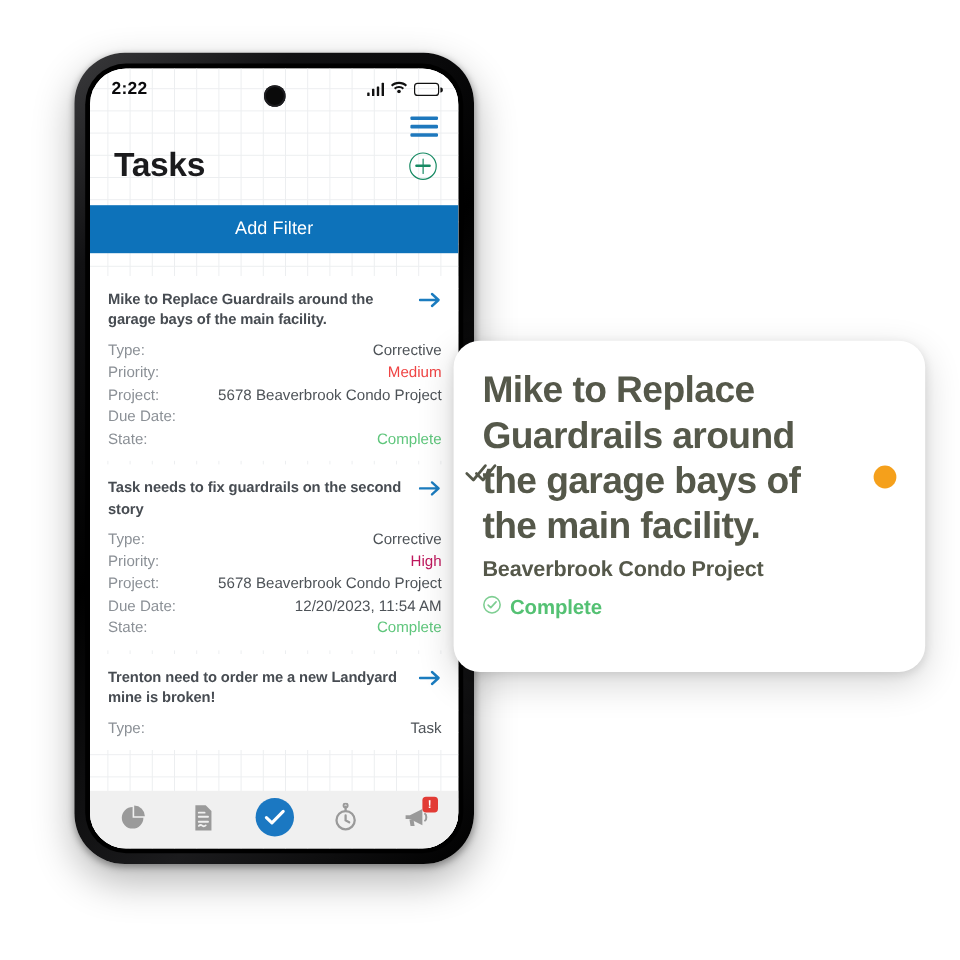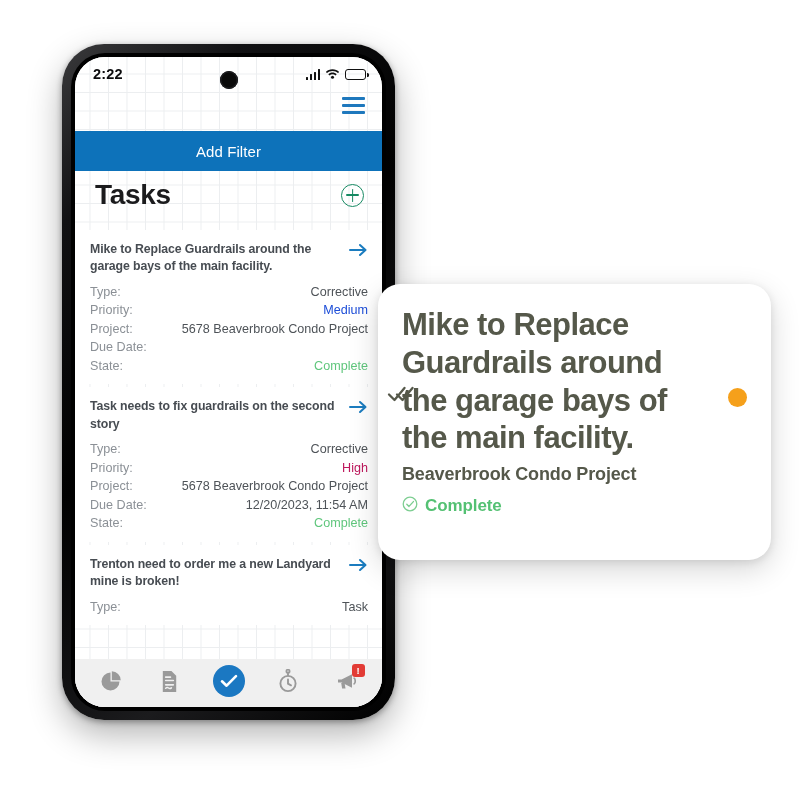--- a/index.html
+++ b/index.html
@@ -283,21 +283,21 @@
   }
   .field-label {
     color: #8b9096;
     flex: 0 0 auto;
   }
   .field-value {
     color: #4e5358;
     text-align: right;
     flex: 1 1 auto;
   }
-  .field-value.priority-medium { color: #1d4ed8; }
+  .field-value.priority-medium { color: #ef4444; }
   .field-value.priority-high { color: #be185d; }
   .field-value.state-complete { color: #5fc67c; }
 
   
   #bottom-nav {
     position: relative;
     z-index: 4;
     flex: 0 0 48px;
     height: 48px;
     background: #f0f0f0;
@@ -435,26 +435,26 @@
     <div id="app-area">
 
       <div id="hamburger-row">
         <div id="hamburger-button">
           <span></span>
             <span></span>
             <span></span>
         </div>
       </div>
 
-      <div id="add-filter-button">Add Filter</div>
-
       <div id="title-row">
         <div id="page-title">Tasks</div>
         <div id="add-task-button"></div>
       </div>
+
+      <div id="add-filter-button">Add Filter</div>
 
       <div id="task-list">
 
         <div class="task-card">
           <div class="task-card-head">
             <div class="task-title">Mike to Replace Guardrails around the garage bays of the main facility.</div>
             <div class="task-arrow">
               <svg width="19" height="14" viewBox="0 0 19 14">
                 <path d="M1 7h15M11 2l5.5 5L11 12" fill="none" stroke="#1b7cbf" stroke-width="2" stroke-linecap="round" stroke-linejoin="round"></path>
               </svg>

